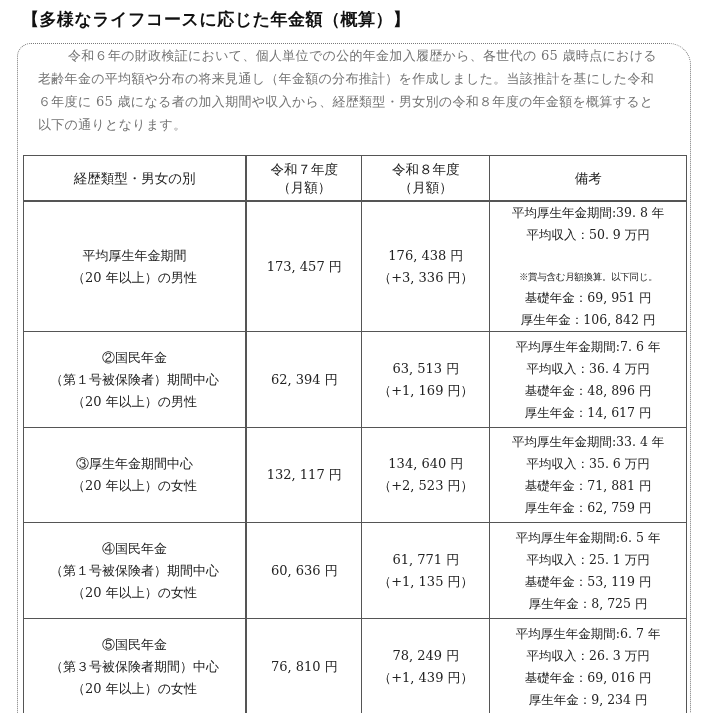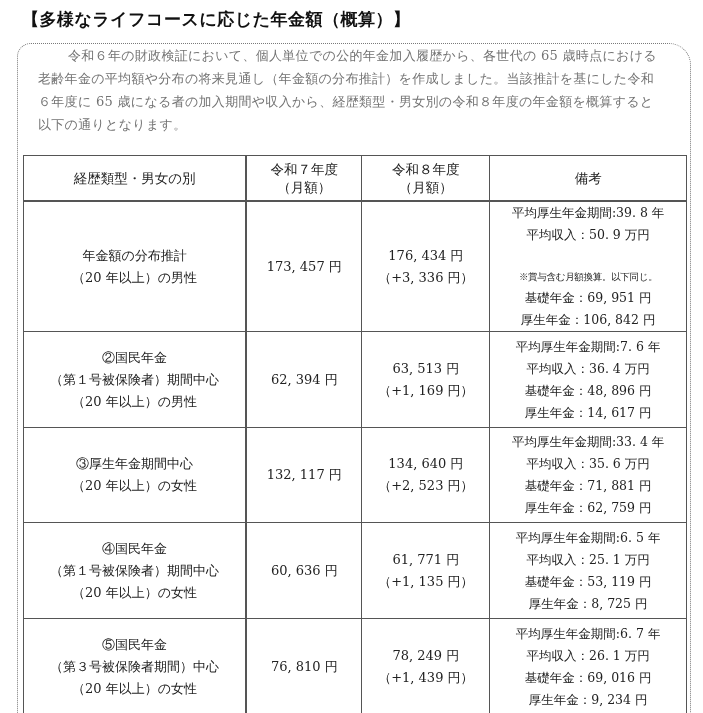--- a/index.html
+++ b/index.html
@@ -74,26 +74,26 @@
         <span class="line">令和８年度</span>
         <span class="line">（月額）</span>
       </th>
       <th>備考</th>
     </tr>
   </thead>
   <tbody>
 
     <tr class="r1">
       <td>
-        <span class="line">年金額の分布推計</span>
+        <span class="line">平均厚生年金期間</span>
         <span class="line">（20 年以上）の男性</span>
       </td>
       <td>173, 457 円</td>
       <td>
-        <span class="line">176, 434 円</span>
+        <span class="line">176, 438 円</span>
         <span class="line">（+3, 336 円）</span>
       </td>
       <td class="notes">
         <span class="line">平均厚生年金期間:39. 8 年</span>
         <span class="line">平均収入：50. 9 万円</span>
         <span class="line small">※賞与含む月額換算。以下同じ。</span>
         <span class="line">基礎年金：69, 951 円</span>
         <span class="line">厚生年金：106, 842 円</span>
       </td>
     </tr>
@@ -160,19 +160,19 @@
         <span class="line">（第３号被保険者期間）中心</span>
         <span class="line">（20 年以上）の女性</span>
       </td>
       <td>76, 810 円</td>
       <td>
         <span class="line">78, 249 円</span>
         <span class="line">（+1, 439 円）</span>
       </td>
       <td class="notes">
         <span class="line">平均厚生年金期間:6. 7 年</span>
-        <span class="line">平均収入：26. 1 万円</span>
+        <span class="line">平均収入：26. 3 万円</span>
         <span class="line">基礎年金：69, 016 円</span>
         <span class="line">厚生年金：9, 234 円</span>
       </td>
     </tr>
   </tbody>
 </table>
 
 </body></html>

